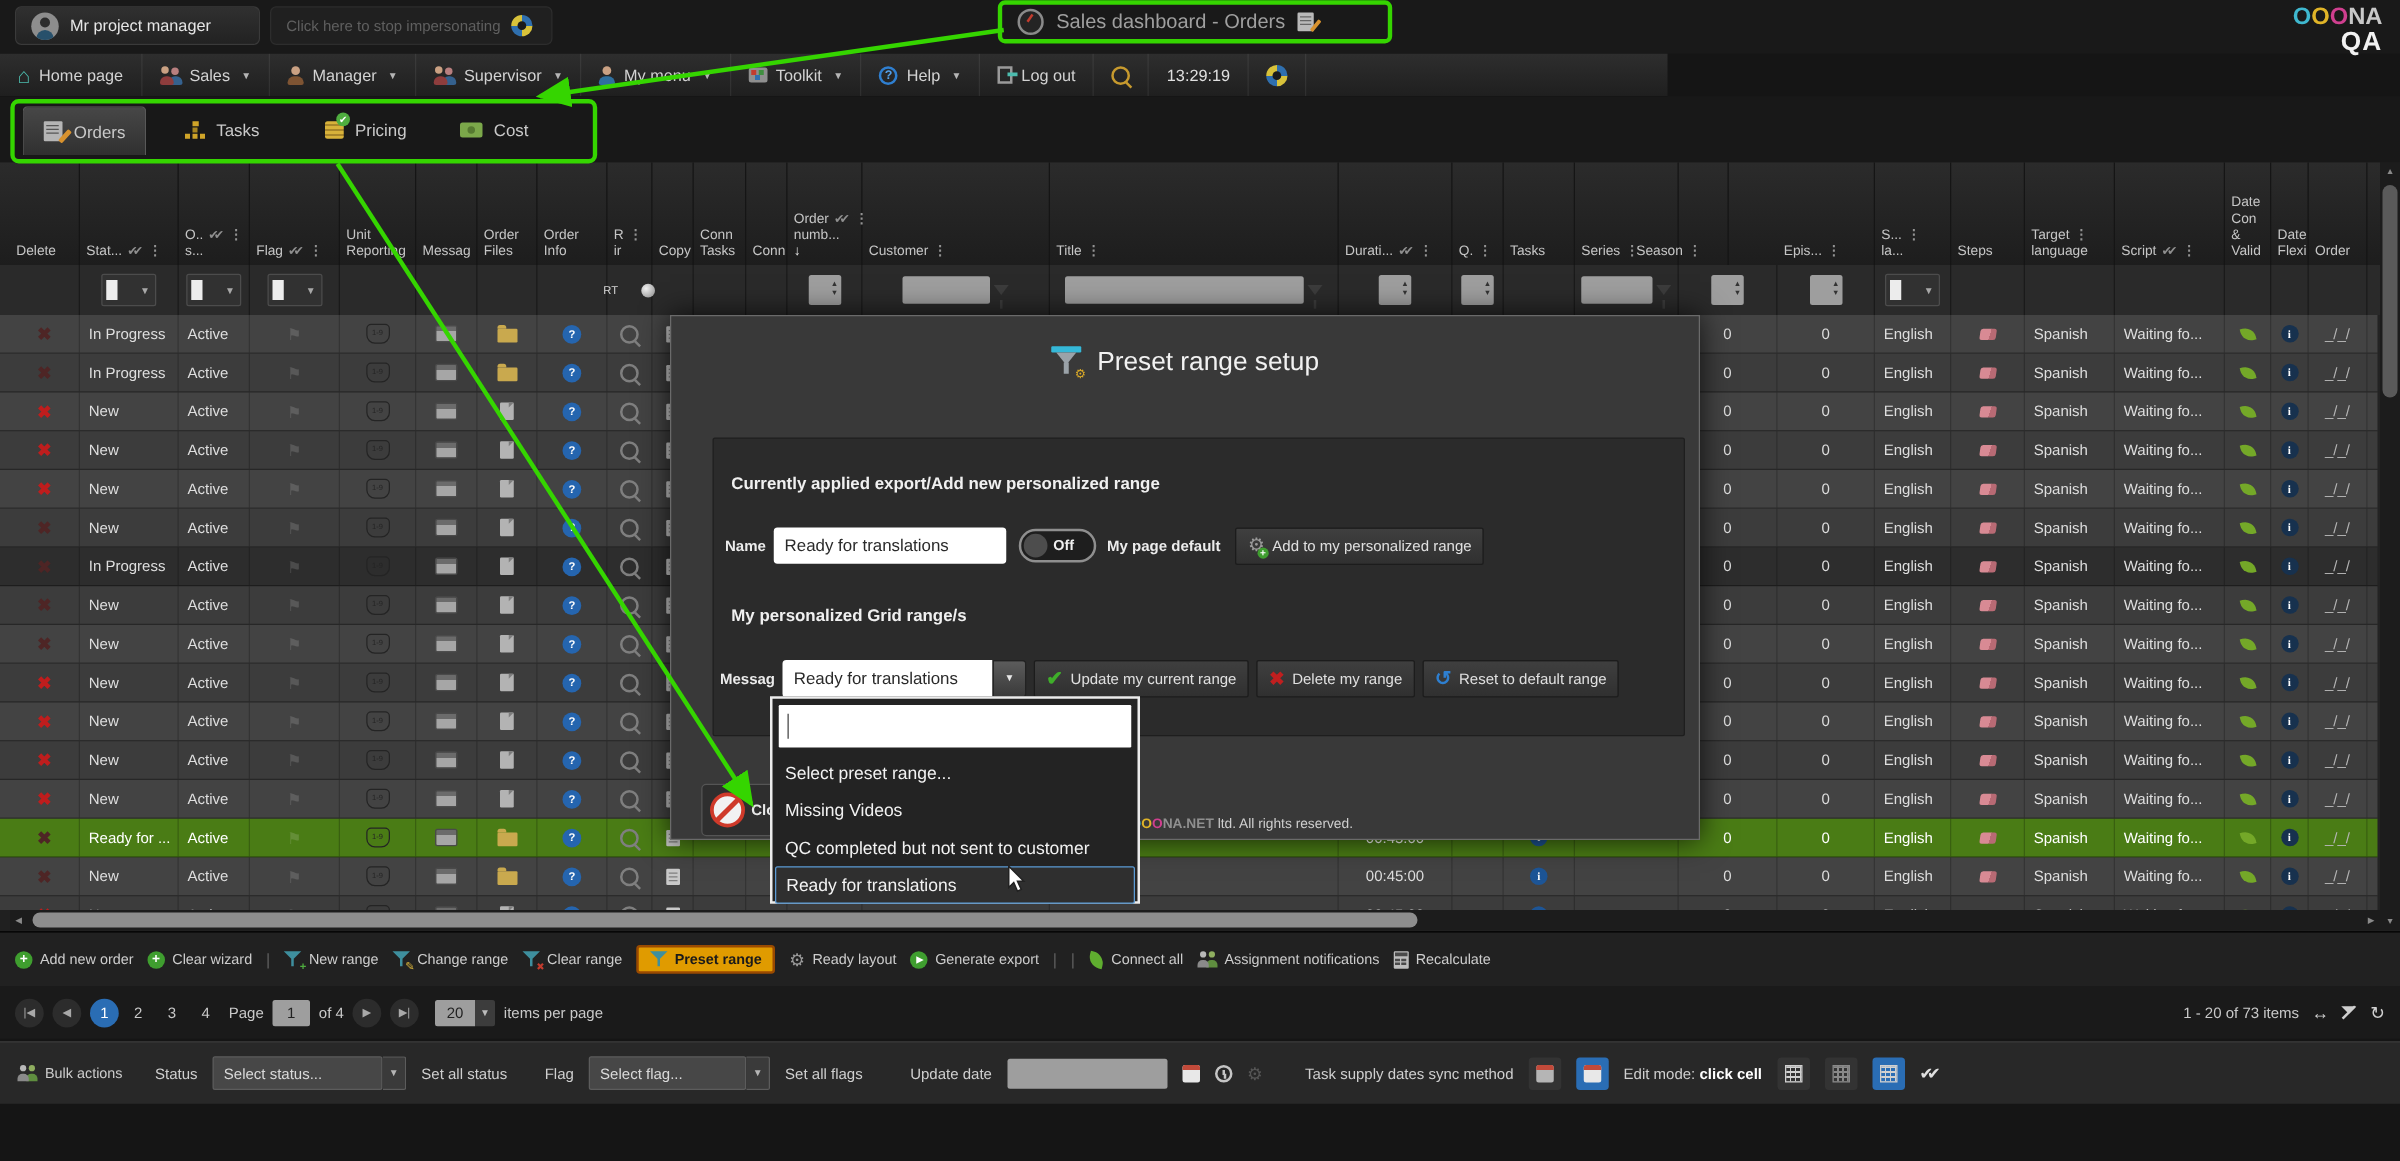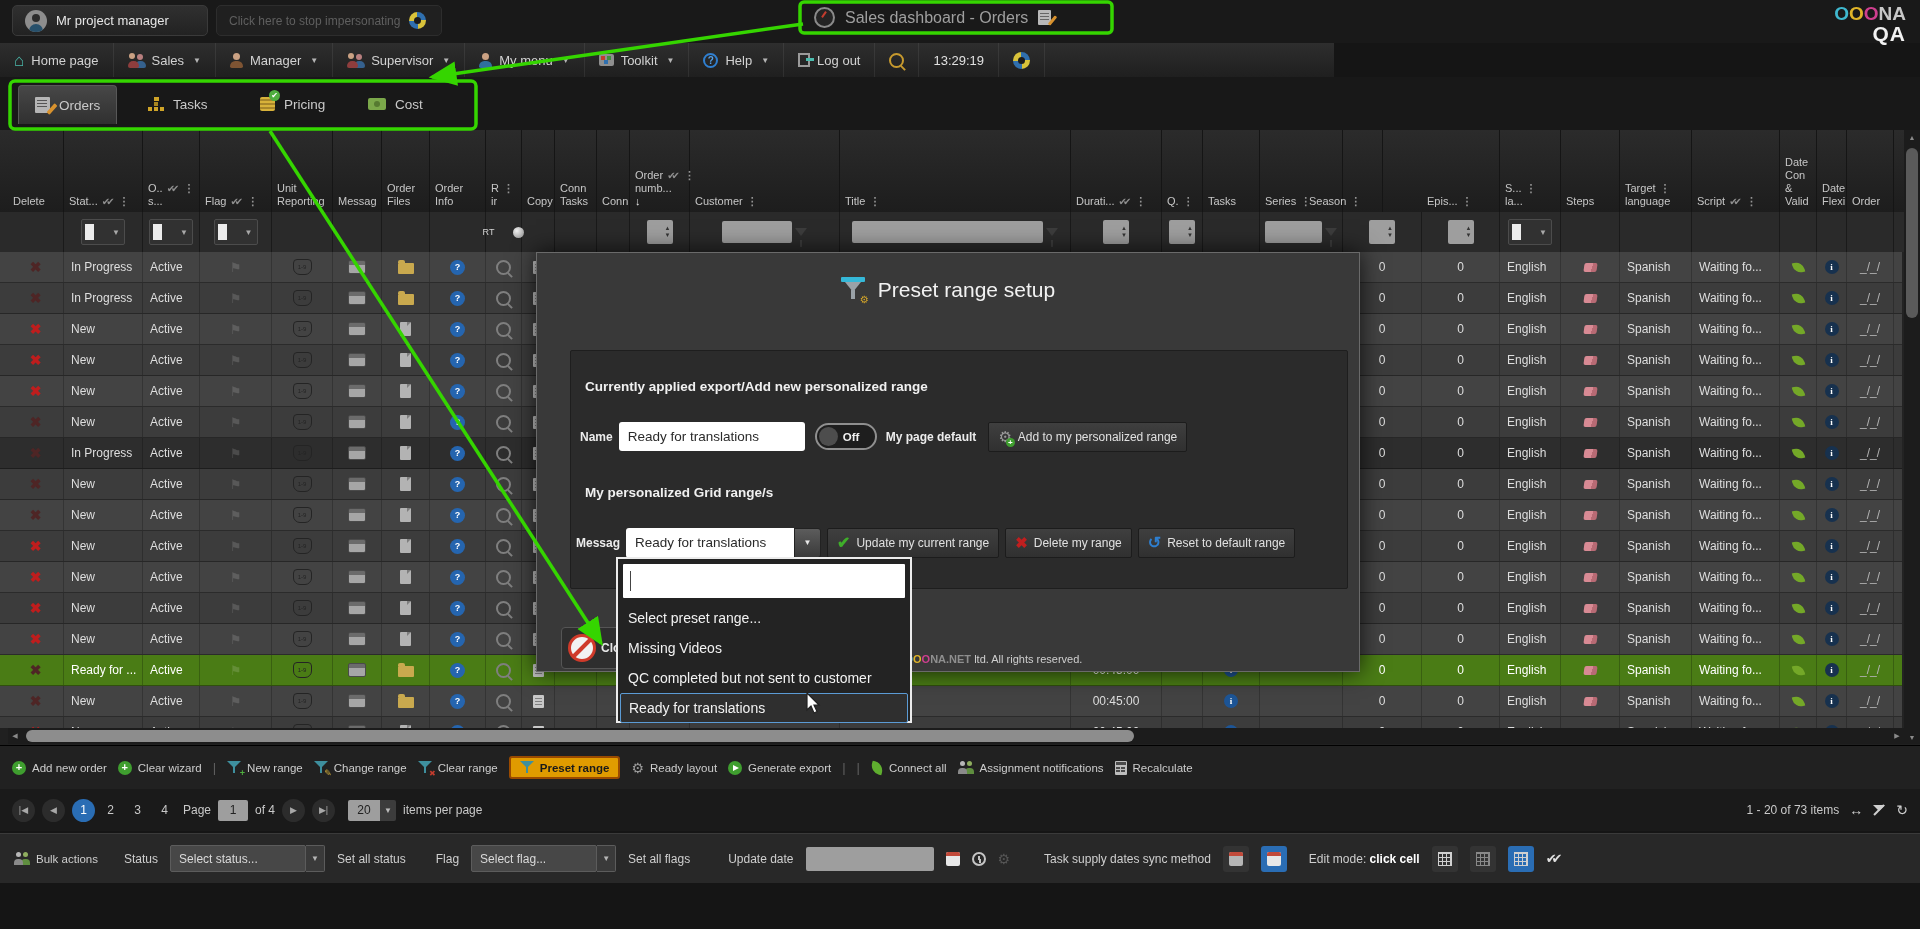--- a/index.html
+++ b/index.html
@@ -1689,21 +1689,21 @@
     <span class="calic"></span>
     <span class="clock"></span>
     <span class="ggear" style="color:#555;">⚙</span>
     <span style="margin-left:22px;">Task supply dates sync method</span>
     <span class="darkbox">
         <span class="calic dk"></span>
       </span>
     <span class="bluebox">
         <span class="calic"></span>
       </span>
-    <span style="margin-left:10px;">
+    <span style="">
       <span>Edit mode:</span>
       <b style="color:#fff;">click cell</b>
     </span>
     <span class="darkbox">
         <span class="gridic"></span>
       </span>
     <span class="darkbox">
         <span class="gridic" style="opacity:.55;"></span>
       </span>
     <span class="bluebox">

